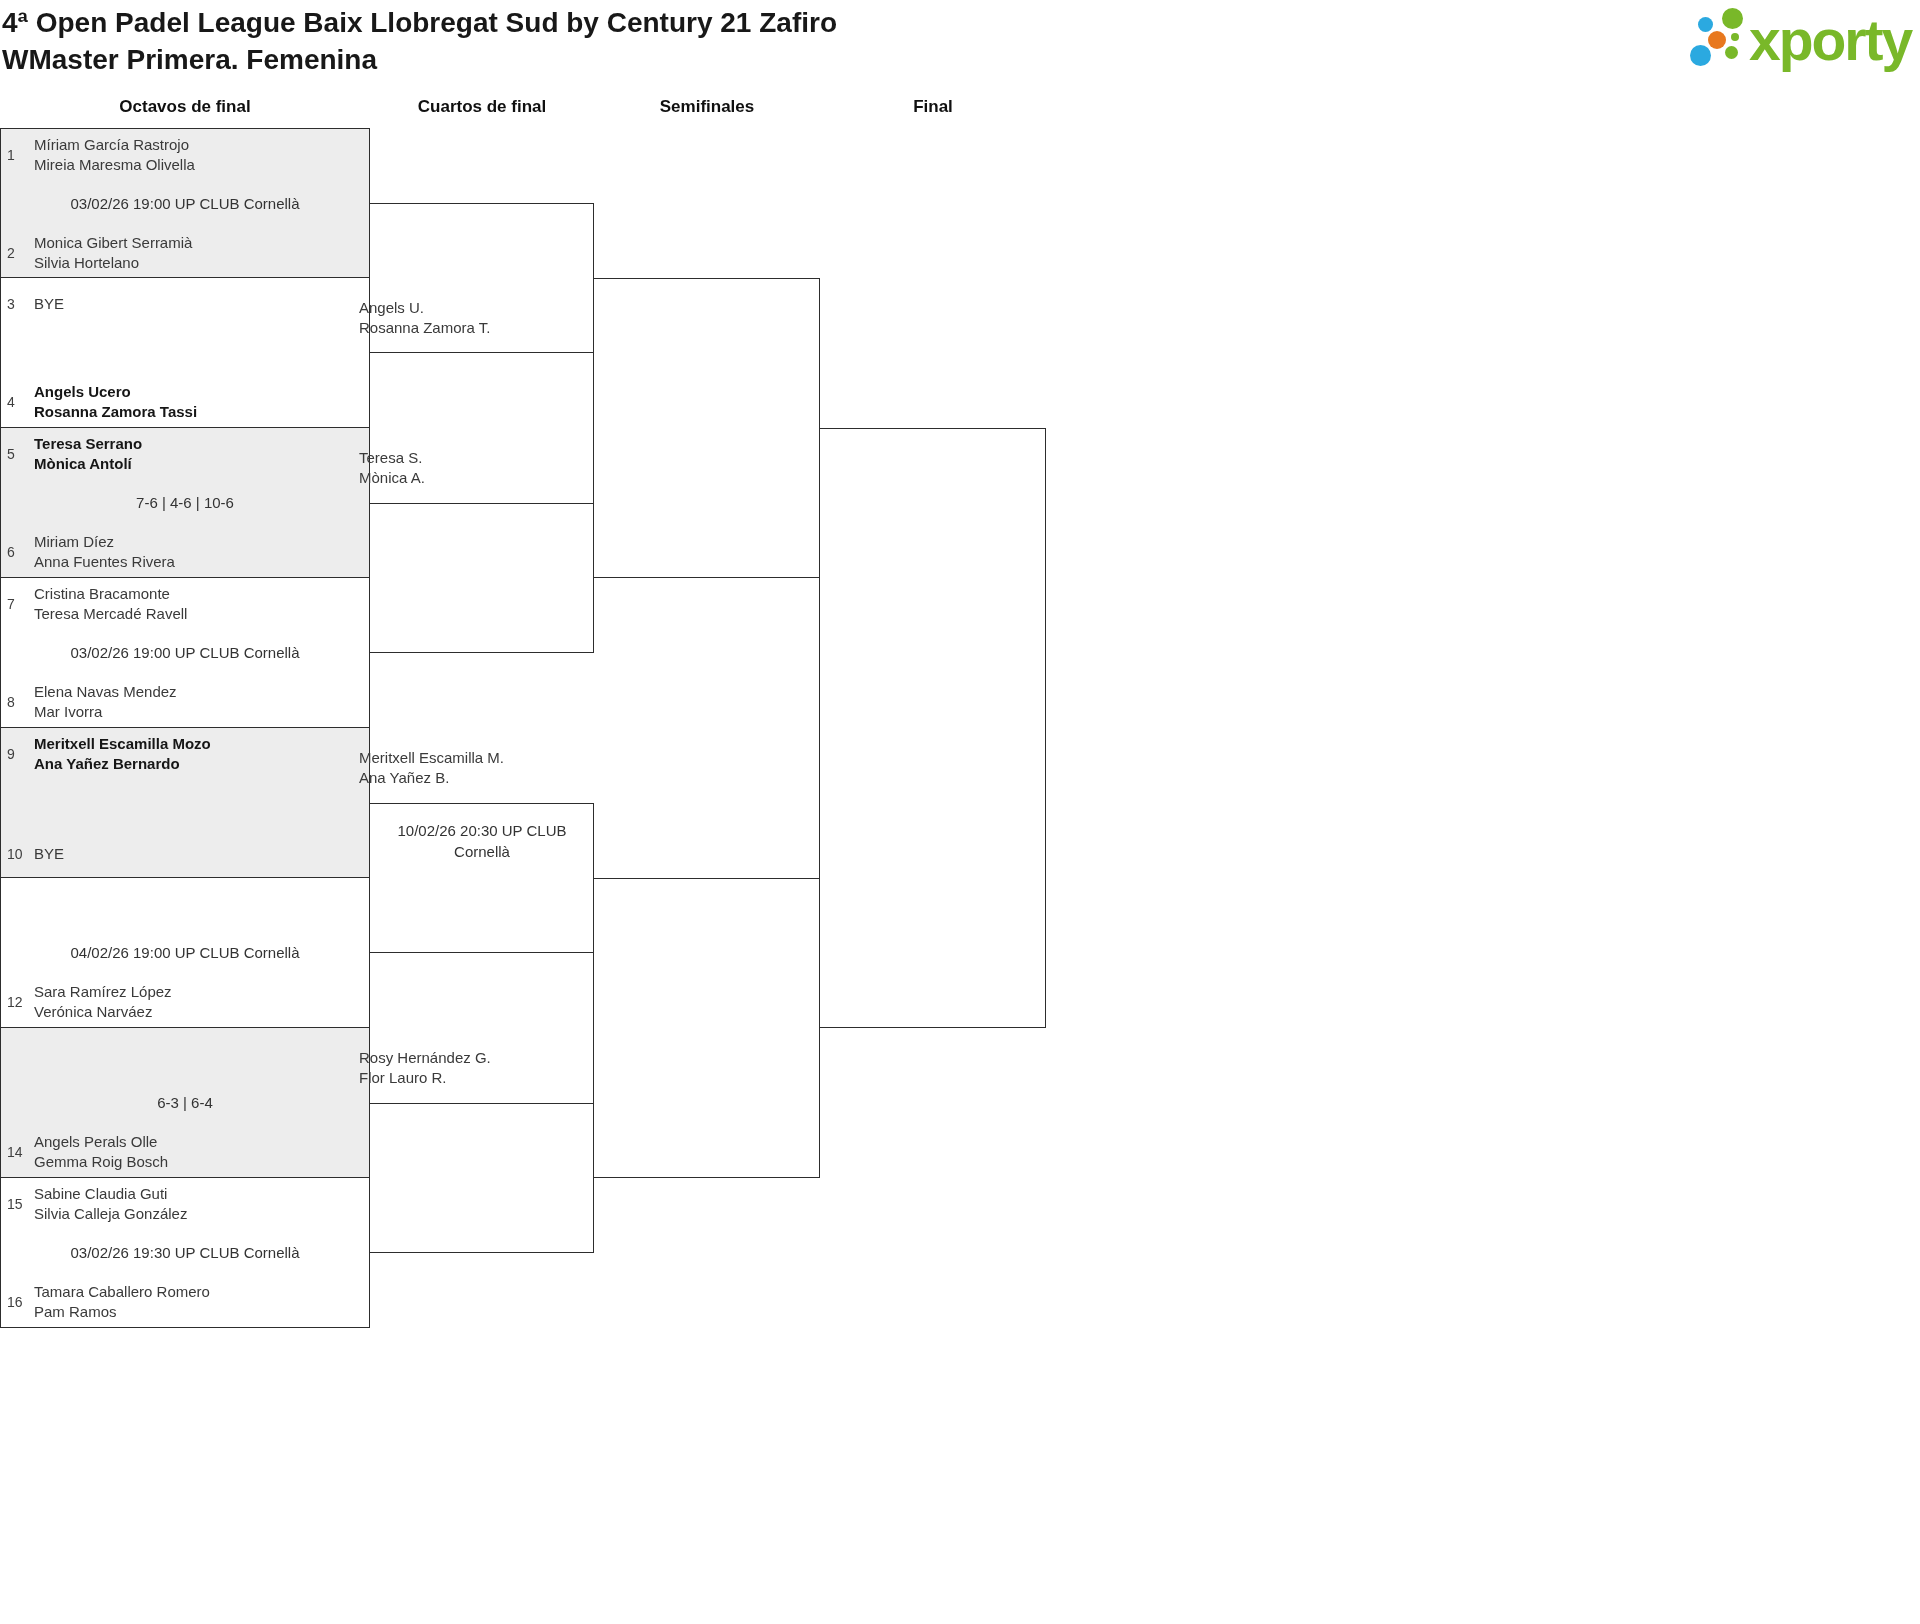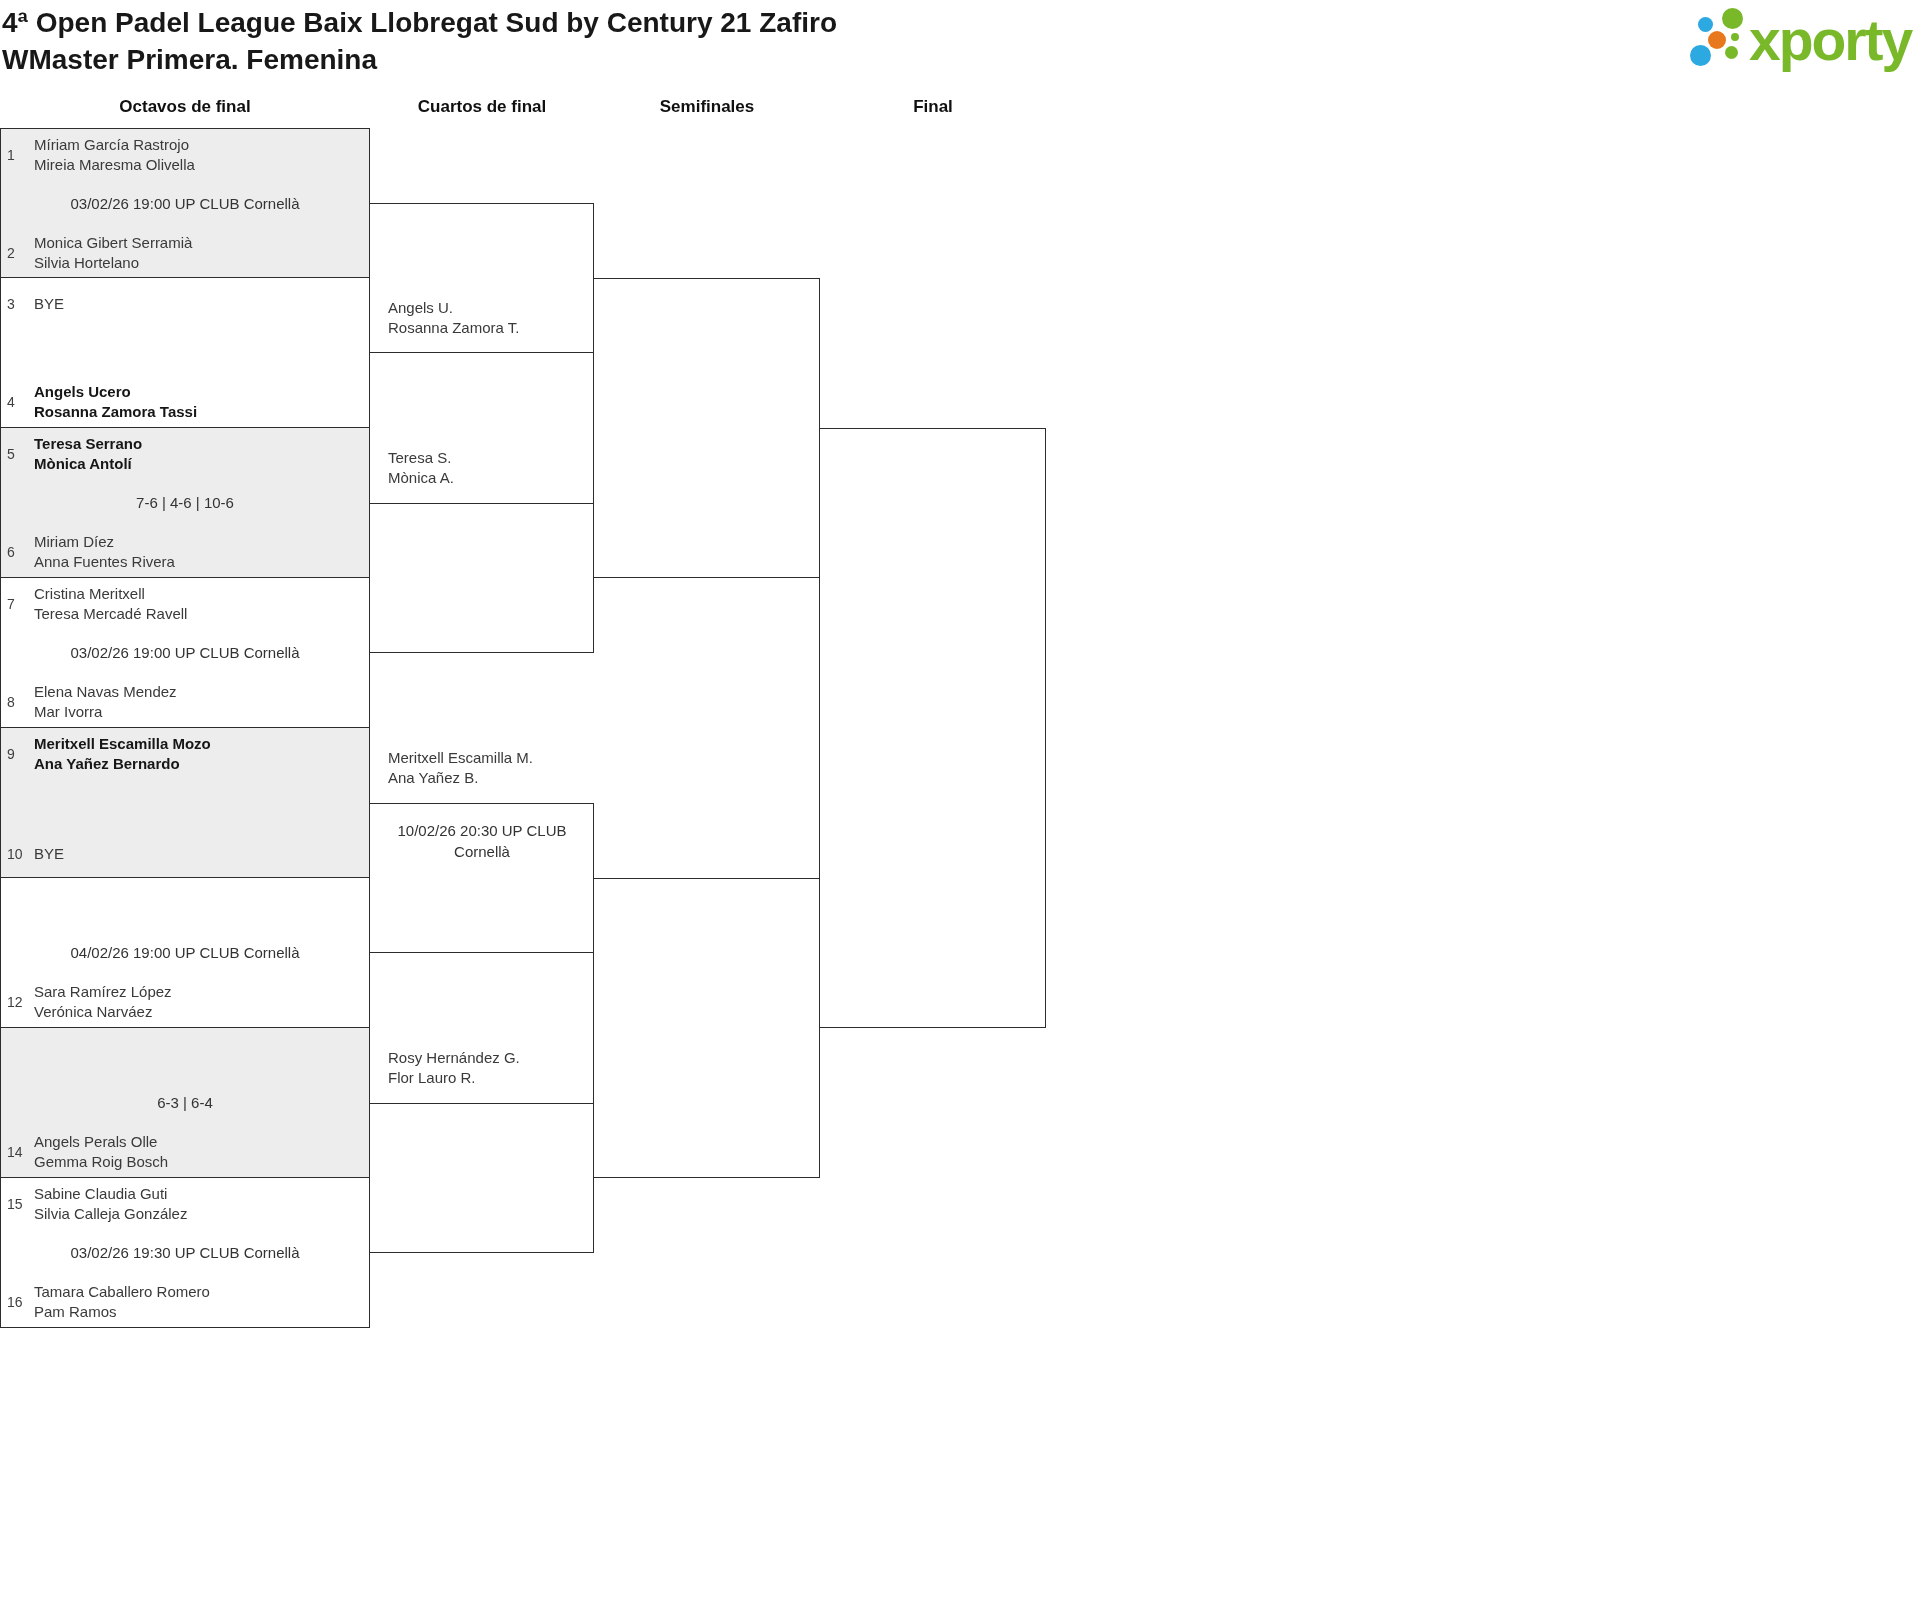--- a/index.html
+++ b/index.html
@@ -47,21 +47,21 @@
   .minfo{position:absolute;left:0;right:0;top:64px;text-align:center;font-size:15px;line-height:22px;color:#333;}
 
   
   .qbox{left:370px;width:224px;height:150px;box-sizing:border-box;
         border:1px solid #2d2d2d;border-left:none;background:transparent;}
   .sbox,.fbox{box-sizing:border-box;border:1px solid #2d2d2d;background:transparent;}
   .sbox{left:593px;width:227px;height:300px;}
   .fbox{left:819px;width:227px;height:600px;}
 
   
-  .qlabel{left:388px;width:208px;font-size:15px;line-height:20px;color:#3a3a3a;}
+  .qlabel{left:359px;width:208px;font-size:15px;line-height:20px;color:#3a3a3a;}
   .qinfo{left:380px;width:204px;top:820px;text-align:center;font-size:15px;line-height:21px;color:#333;}
 </style>
 </head>
 <body>
 
 <div class="abs" id="title-block">
   <div id="page-title">4ª Open Padel League Baix Llobregat Sud by Century 21 Zafiro</div>
   <div id="page-subtitle">WMaster Primera. Femenina</div>
 </div>
 
@@ -130,21 +130,21 @@
       <div>Miriam Díez</div>
       <div>Anna Fuentes Rivera</div>
     </div>
   </div>
 </div>
 
 <div class="abs obox" style="top:578px">
   <div class="team a">
     <div class="seed">7</div>
     <div class="names">
-      <div>Cristina Meritxell</div>
+      <div>Cristina Bracamonte</div>
       <div>Teresa Mercadé Ravell</div>
     </div>
   </div>
   <div class="minfo">03/02/26 19:00 UP CLUB Cornellà</div>
   <div class="team b">
     <div class="seed">8</div>
     <div class="names">
       <div>Elena Navas Mendez</div>
       <div>Mar Ivorra</div>
     </div>

